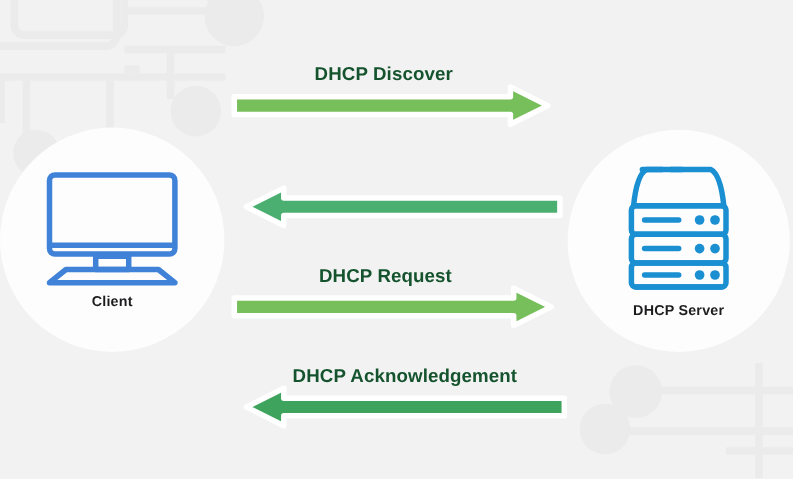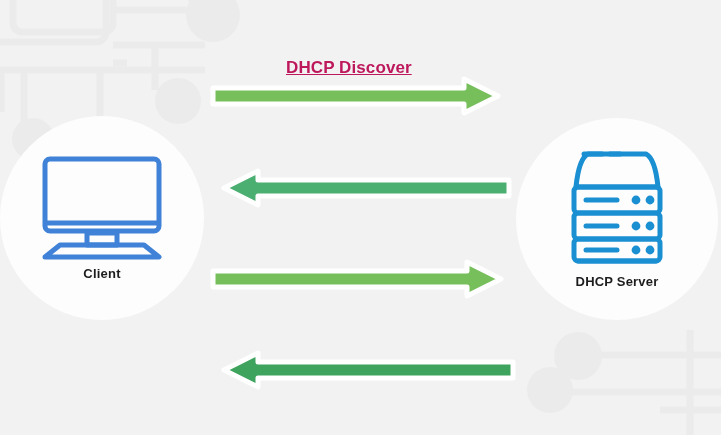--- a/index.html
+++ b/index.html
@@ -38,24 +38,23 @@
   #client-node .node-label{margin-top:6px;}
   #server-node .node-label{margin-top:5px;}
 
   
   .arrow{position:absolute;}
   .arrow svg{display:block;}
   .arrow-label{
     position:absolute;
     font-size:17px;
     font-weight:bold;
-    color:#be185d;
+    color:#14532d;
     white-space:nowrap;
     letter-spacing:.1px;
-    text-decoration:underline;
   }
 </style>
 </head>
 <body>
 
 <div id="stage">
 
   <svg class="bg-layer" viewBox="0 0 721 435" xmlns="http://www.w3.org/2000/svg">
     <g fill="none" stroke="#ebebeb" stroke-width="7">
 
@@ -136,25 +135,27 @@
       <path d="M7 22 H258 V13 L292 30 L258 47 V38 H7 Z" fill="#76bf5b" stroke="#ffffff" stroke-width="5" stroke-linejoin="round"></path>
     </svg>
   </div>
 
   <div class="arrow" style="left:206px;top:158px;">
     <svg width="310" height="60" viewBox="0 0 310 60" xmlns="http://www.w3.org/2000/svg">
       <path d="M303 22 H52 V13 L18 30 L52 47 V38 H303 Z" fill="#4caf72" stroke="#ffffff" stroke-width="5" stroke-linejoin="round"></path>
     </svg>
   </div>
 
+  <div class="arrow-label" style="left:290px;top:241px;">DHCP Request</div>
   <div class="arrow" style="left:206px;top:249px;">
     <svg width="305" height="60" viewBox="0 0 305 60" xmlns="http://www.w3.org/2000/svg">
       <path d="M7 22 H261 V13 L295 30 L261 47 V38 H7 Z" fill="#76bf5b" stroke="#ffffff" stroke-width="5" stroke-linejoin="round"></path>
     </svg>
   </div>
 
+  <div class="arrow-label" style="left:266px;top:332px;">DHCP Acknowledgement</div>
   <div class="arrow" style="left:206px;top:340px;">
     <svg width="315" height="60" viewBox="0 0 315 60" xmlns="http://www.w3.org/2000/svg">
       <path d="M307 22 H52 V13 L18 30 L52 47 V38 H307 Z" fill="#3da35d" stroke="#ffffff" stroke-width="5" stroke-linejoin="round"></path>
     </svg>
   </div>
 
 </div>
 
 </body></html>

